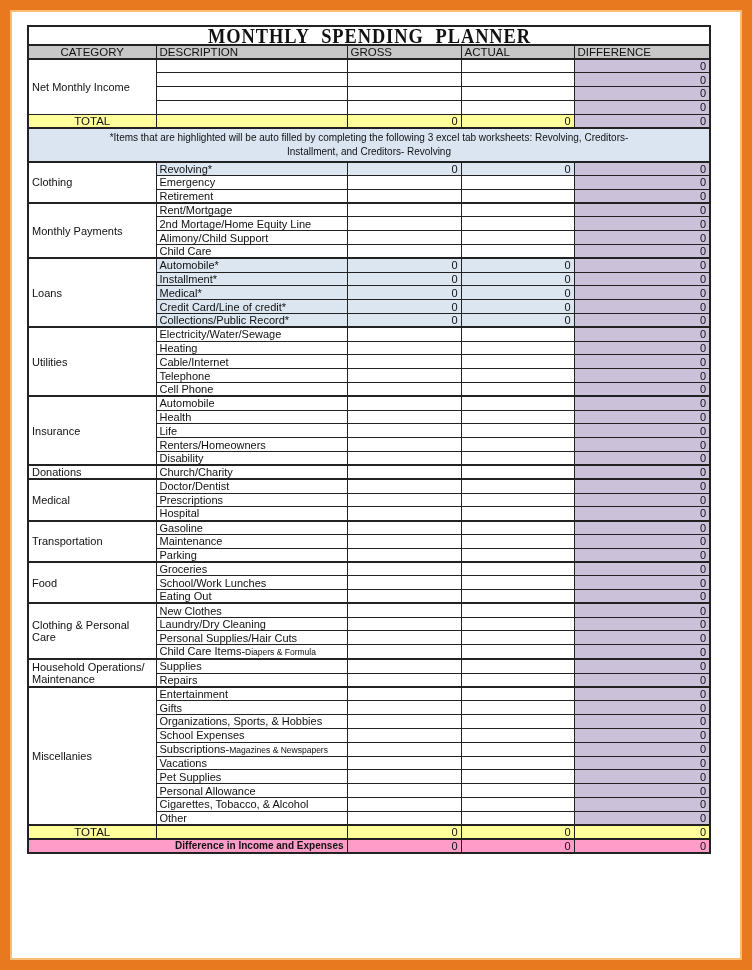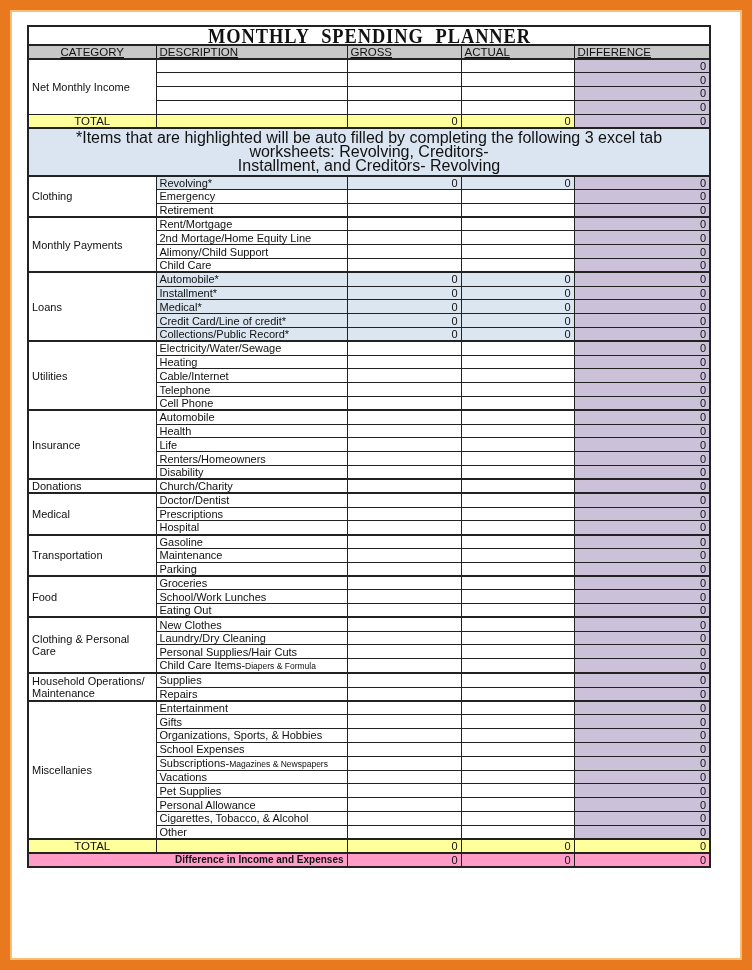--- a/index.html
+++ b/index.html
@@ -34,31 +34,30 @@
   }
   td.title{
     border:2px solid var(--border); height:19px;
     text-align:center; font-family:"Liberation Serif", serif;
     font-weight:700; font-size:20px; letter-spacing:1px; word-spacing:7px;
     padding:0;
   }
   td.head{
     background:var(--gray); font-size:11.5px; height:12px;
     border-bottom:2px solid var(--border);
-    text-decoration:underline;
   }
   td.head.center{text-align:center;}
   td.cat{
     white-space:normal; line-height:12px;
     border-left:2px solid var(--border);
   }
   td.note{
     background:var(--note); text-align:center; height:30px;
     border-top:2px solid var(--border); border-bottom:2px solid var(--border);
-    font-size:16px; line-height:14px; white-space:normal; padding:2px 4px;
+    font-size:10px; line-height:14px; white-space:normal; padding:2px 4px;
   }
   td.num{text-align:right;}
   td.diff{background:var(--purple); text-align:right; border-right:2px solid var(--border);}
   td.hl{background:var(--blue);}
   tr.total td{background:var(--yellow); height:12.5px;margin-left:32px;}
   tr.total td.diff-purple{background:var(--purple); text-align:right;}
   tr.total td.lab{text-align:center; font-size:11.5px;}
   tr.grand td{border-top:2px solid var(--border); border-bottom:2px solid var(--border);}
   tr.pinkrow td{background:var(--pink); border-bottom:2px solid var(--border); height:13px;}
   tr.pinkrow td.lab{font-weight:700; text-align:right; font-size:10px;}

